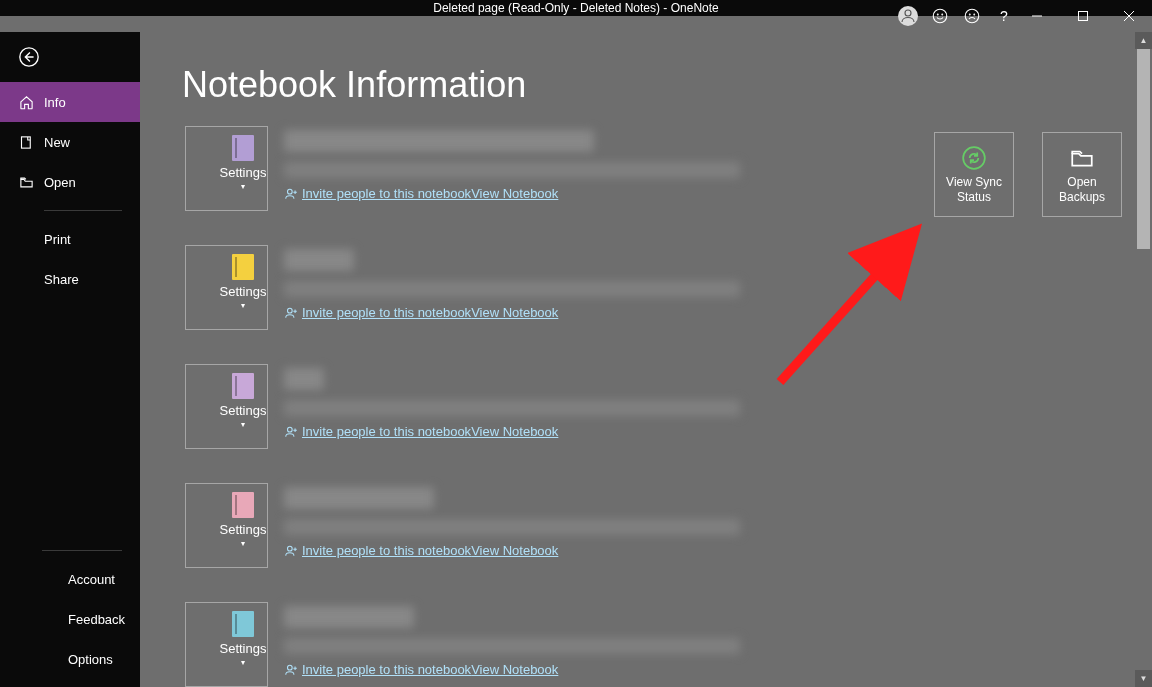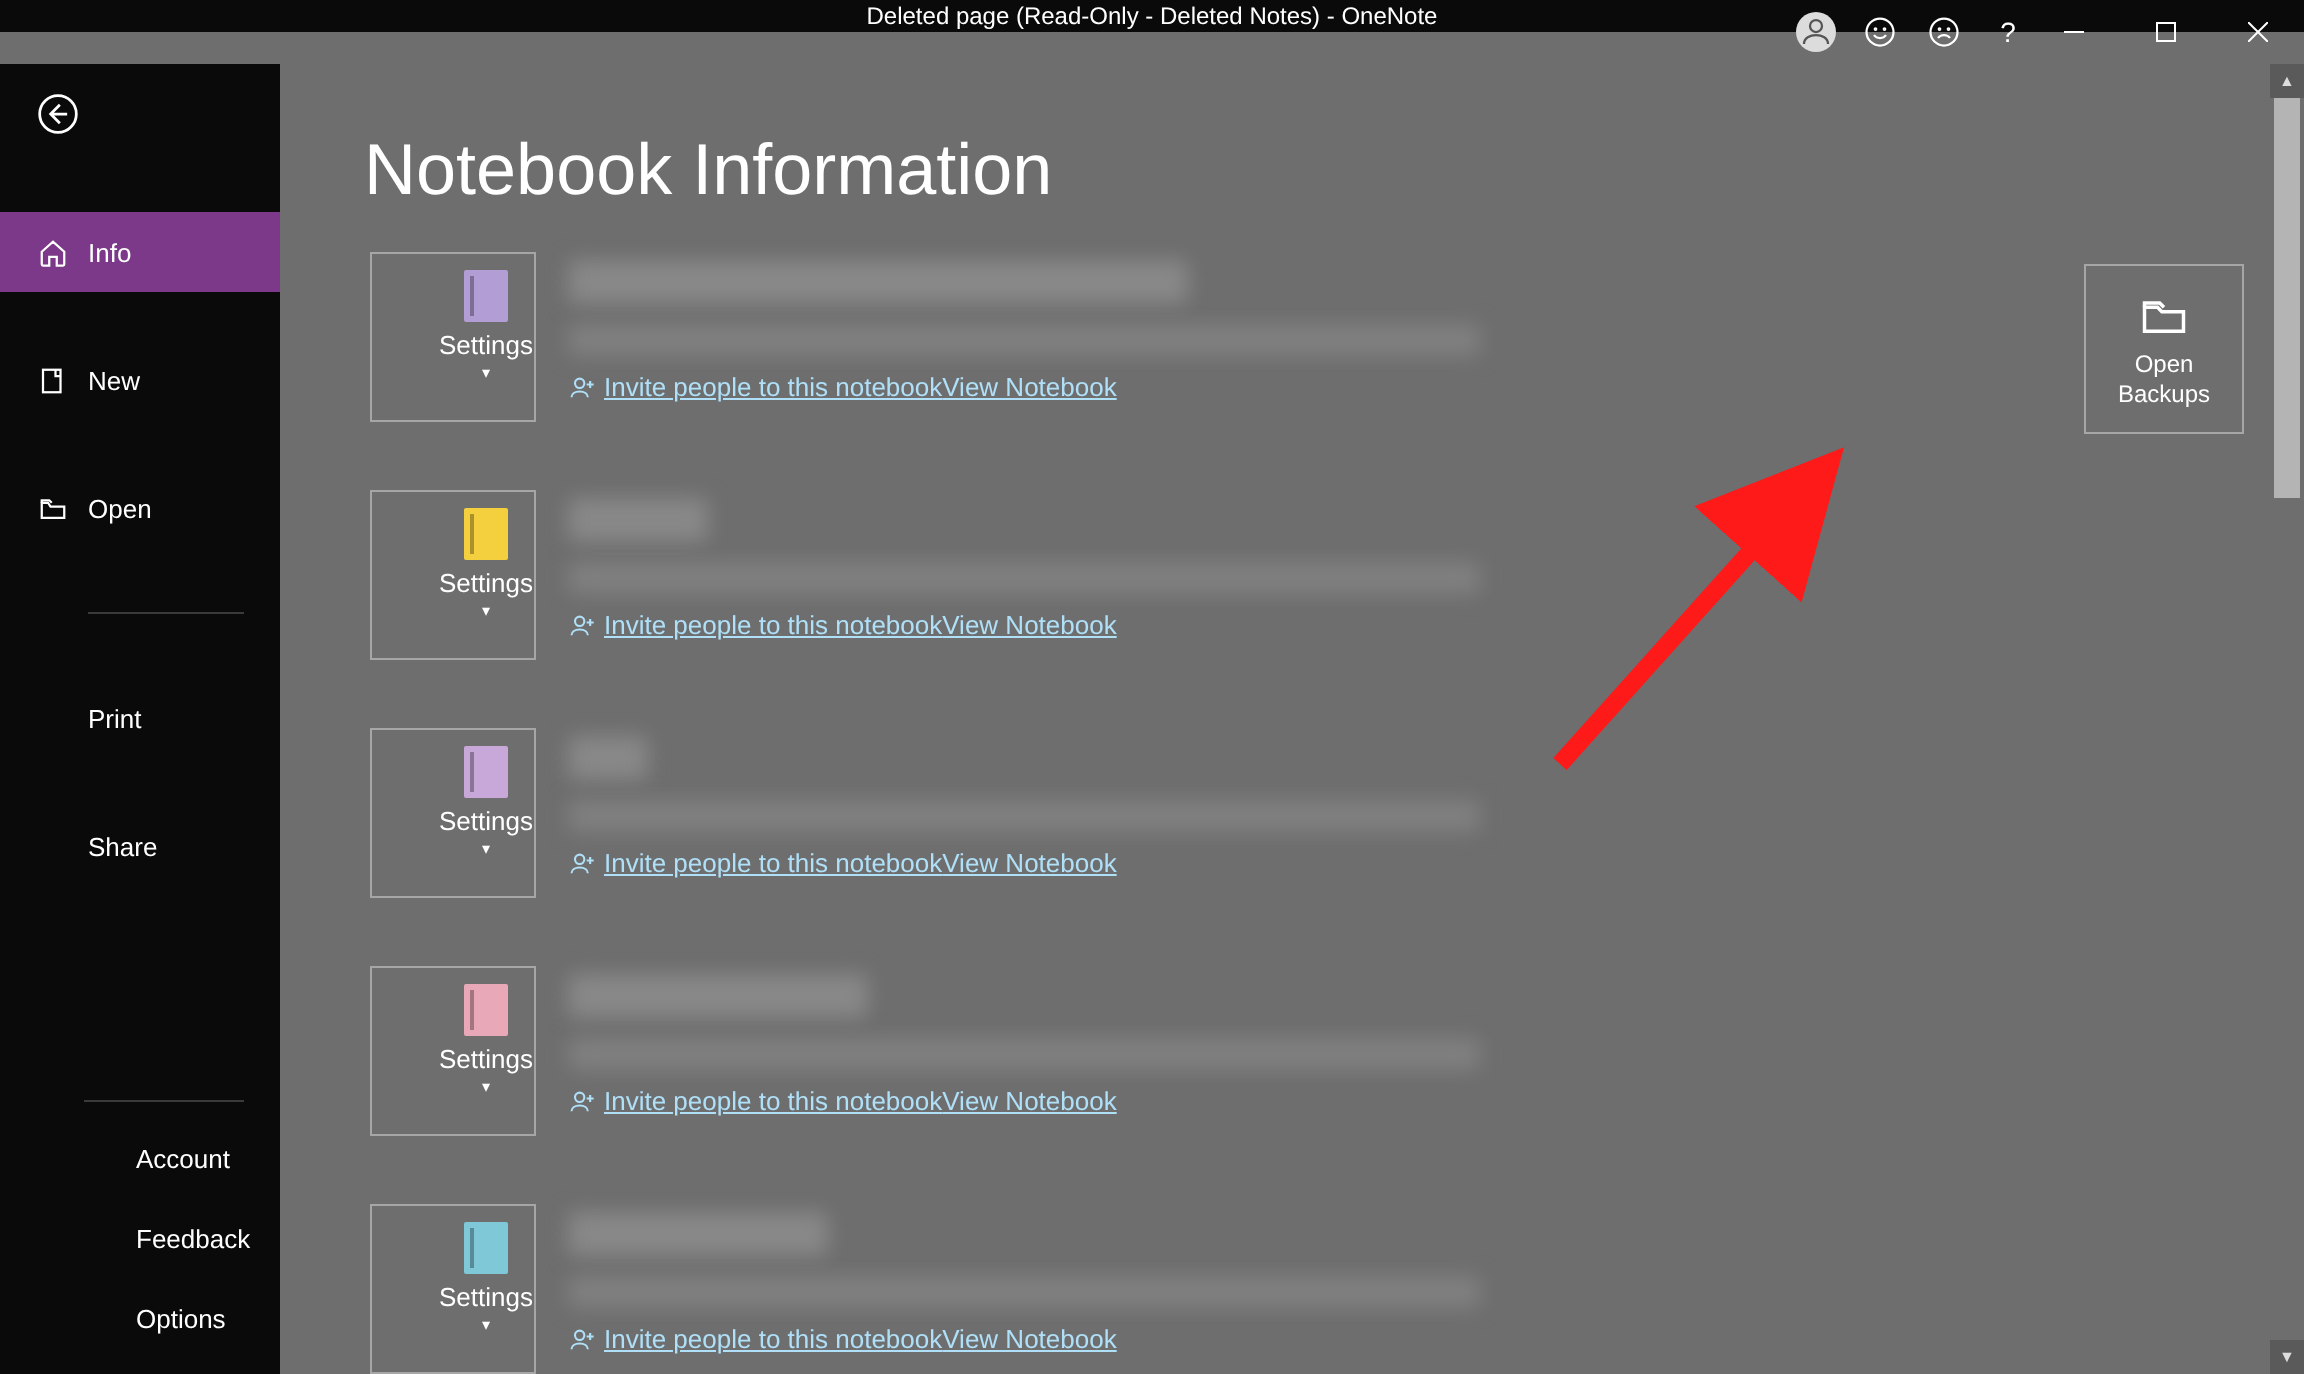--- a/index.html
+++ b/index.html
@@ -3,21 +3,21 @@
 <meta charset="utf-8">
 <style>
   * { margin:0; padding:0; box-sizing:border-box; font-family:"Segoe UI",Arial,sans-serif; }
   html,body { width:1152px; height:687px; overflow:hidden; background:#6e6e6e; }
   .titlebar { position:absolute; top:0; left:0; right:0; height:16px; display:flex; align-items:center; justify-content:center; background:#0a0a0a; color:#fff; font-size:12px; }
   .titlebar .controls { position:absolute; right:0; top:0; height:32px; display:flex; }
   .titlebar .controls > div { width:46px; height:32px; display:flex; align-items:center; justify-content:center; color:#fff; }
   .titlebar .extras { position:absolute; right:138px; top:0; height:32px; display:flex; align-items:center; gap:12px; }
   .titlebar .extras > div { width:20px; height:20px; display:flex; align-items:center; justify-content:center; color:#fff; }
   .avatar { width:22px; height:22px; border-radius:50%; background:#dcdcdc; display:flex; align-items:center; justify-content:center; }
-  .sidebar { position:absolute; top:32px; left:0; width:140px; bottom:0; background:#0a0a0a; color:#fff; display:flex; flex-direction:column;gap:24px; }
+  .sidebar { position:absolute; top:32px; left:0; width:140px; bottom:0; background:#0a0a0a; color:#fff; display:flex; flex-direction:column; }
   .back { width:140px; height:50px; display:flex; align-items:center; padding-left:18px; }
   .sitem { height:40px; display:flex; align-items:center; gap:10px; padding-left:18px; font-size:13px; color:#fff; }
   .sitem.selected { background:#7c3989; }
   .sicon { width:16px; height:16px; display:flex; align-items:center; justify-content:center; }
   .sitem.sub { padding-left:44px; }
   .divider { height:1px; background:#3a3a3a; margin:8px 18px; }
   .divider.top { margin:8px 18px 8px 44px; }
   .bottom { margin-top:auto; padding-bottom:8px;padding-left:24px; }
   .main { position:absolute; top:32px; left:140px; right:0; bottom:0; background:#6e6e6e; color:#fff; overflow:hidden; }
   .scrollbar { position:absolute; top:0; right:0; bottom:0; width:17px; background:#6e6e6e; }
@@ -260,20 +260,28 @@
               <span>Invite people to this notebook</span>
             </a>
             <a class="link">View Notebook</a>
           </div>
         </div>
       </div>
     </div>
 
   <div class="big-btns">
     <div class="big-btn">
+      <svg width="26" height="26" viewBox="0 0 24 24" fill="none" stroke="#6c6" stroke-width="1.6">
+          <circle cx="12" cy="12" r="10"></circle>
+          <path d="M8 12a4 4 0 017-2.5M16 12a4 4 0 01-7 2.5"></path>
+          <path d="M15 7v3h-3M9 17v-3h3"></path>
+        </svg>
+      <span>View Sync Status</span>
+    </div>
+    <div class="big-btn">
       <svg width="26" height="26" viewBox="0 0 24 24" fill="none" stroke="#fff" stroke-width="1.6">
           <path d="M3 8h6l2 2h10v9H3z"></path>
           <path d="M3 8V6h7l2 2"></path>
         </svg>
       <span>Open Backups</span>
     </div>
   </div>
 
   <div class="scrollbar">
     <div class="scroll-arrow">▲</div>

